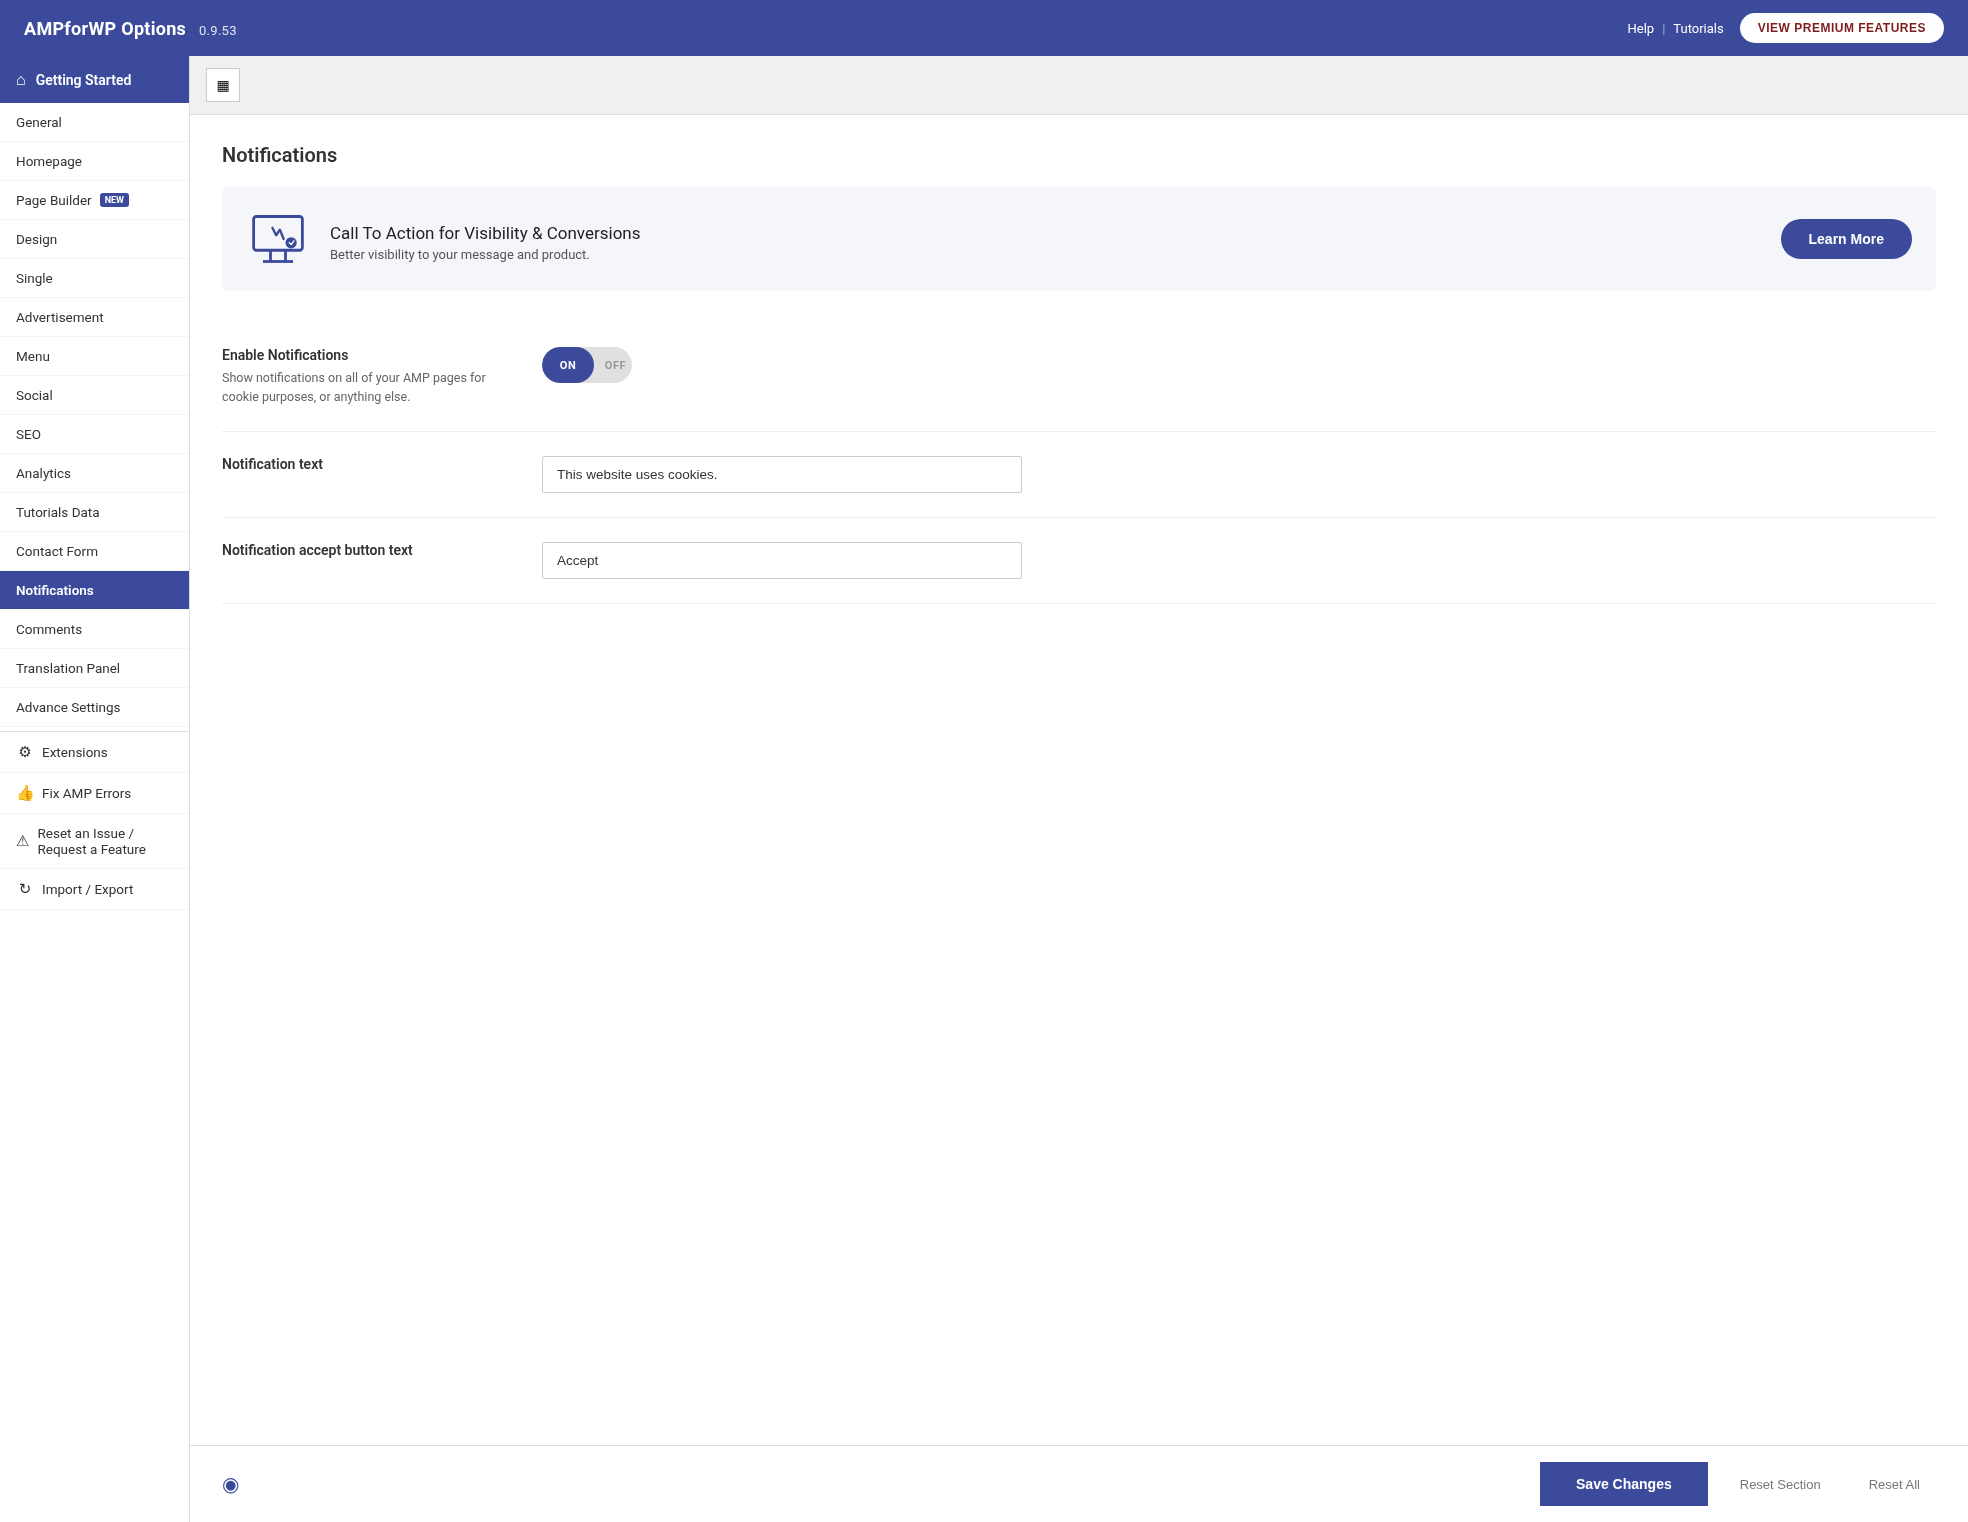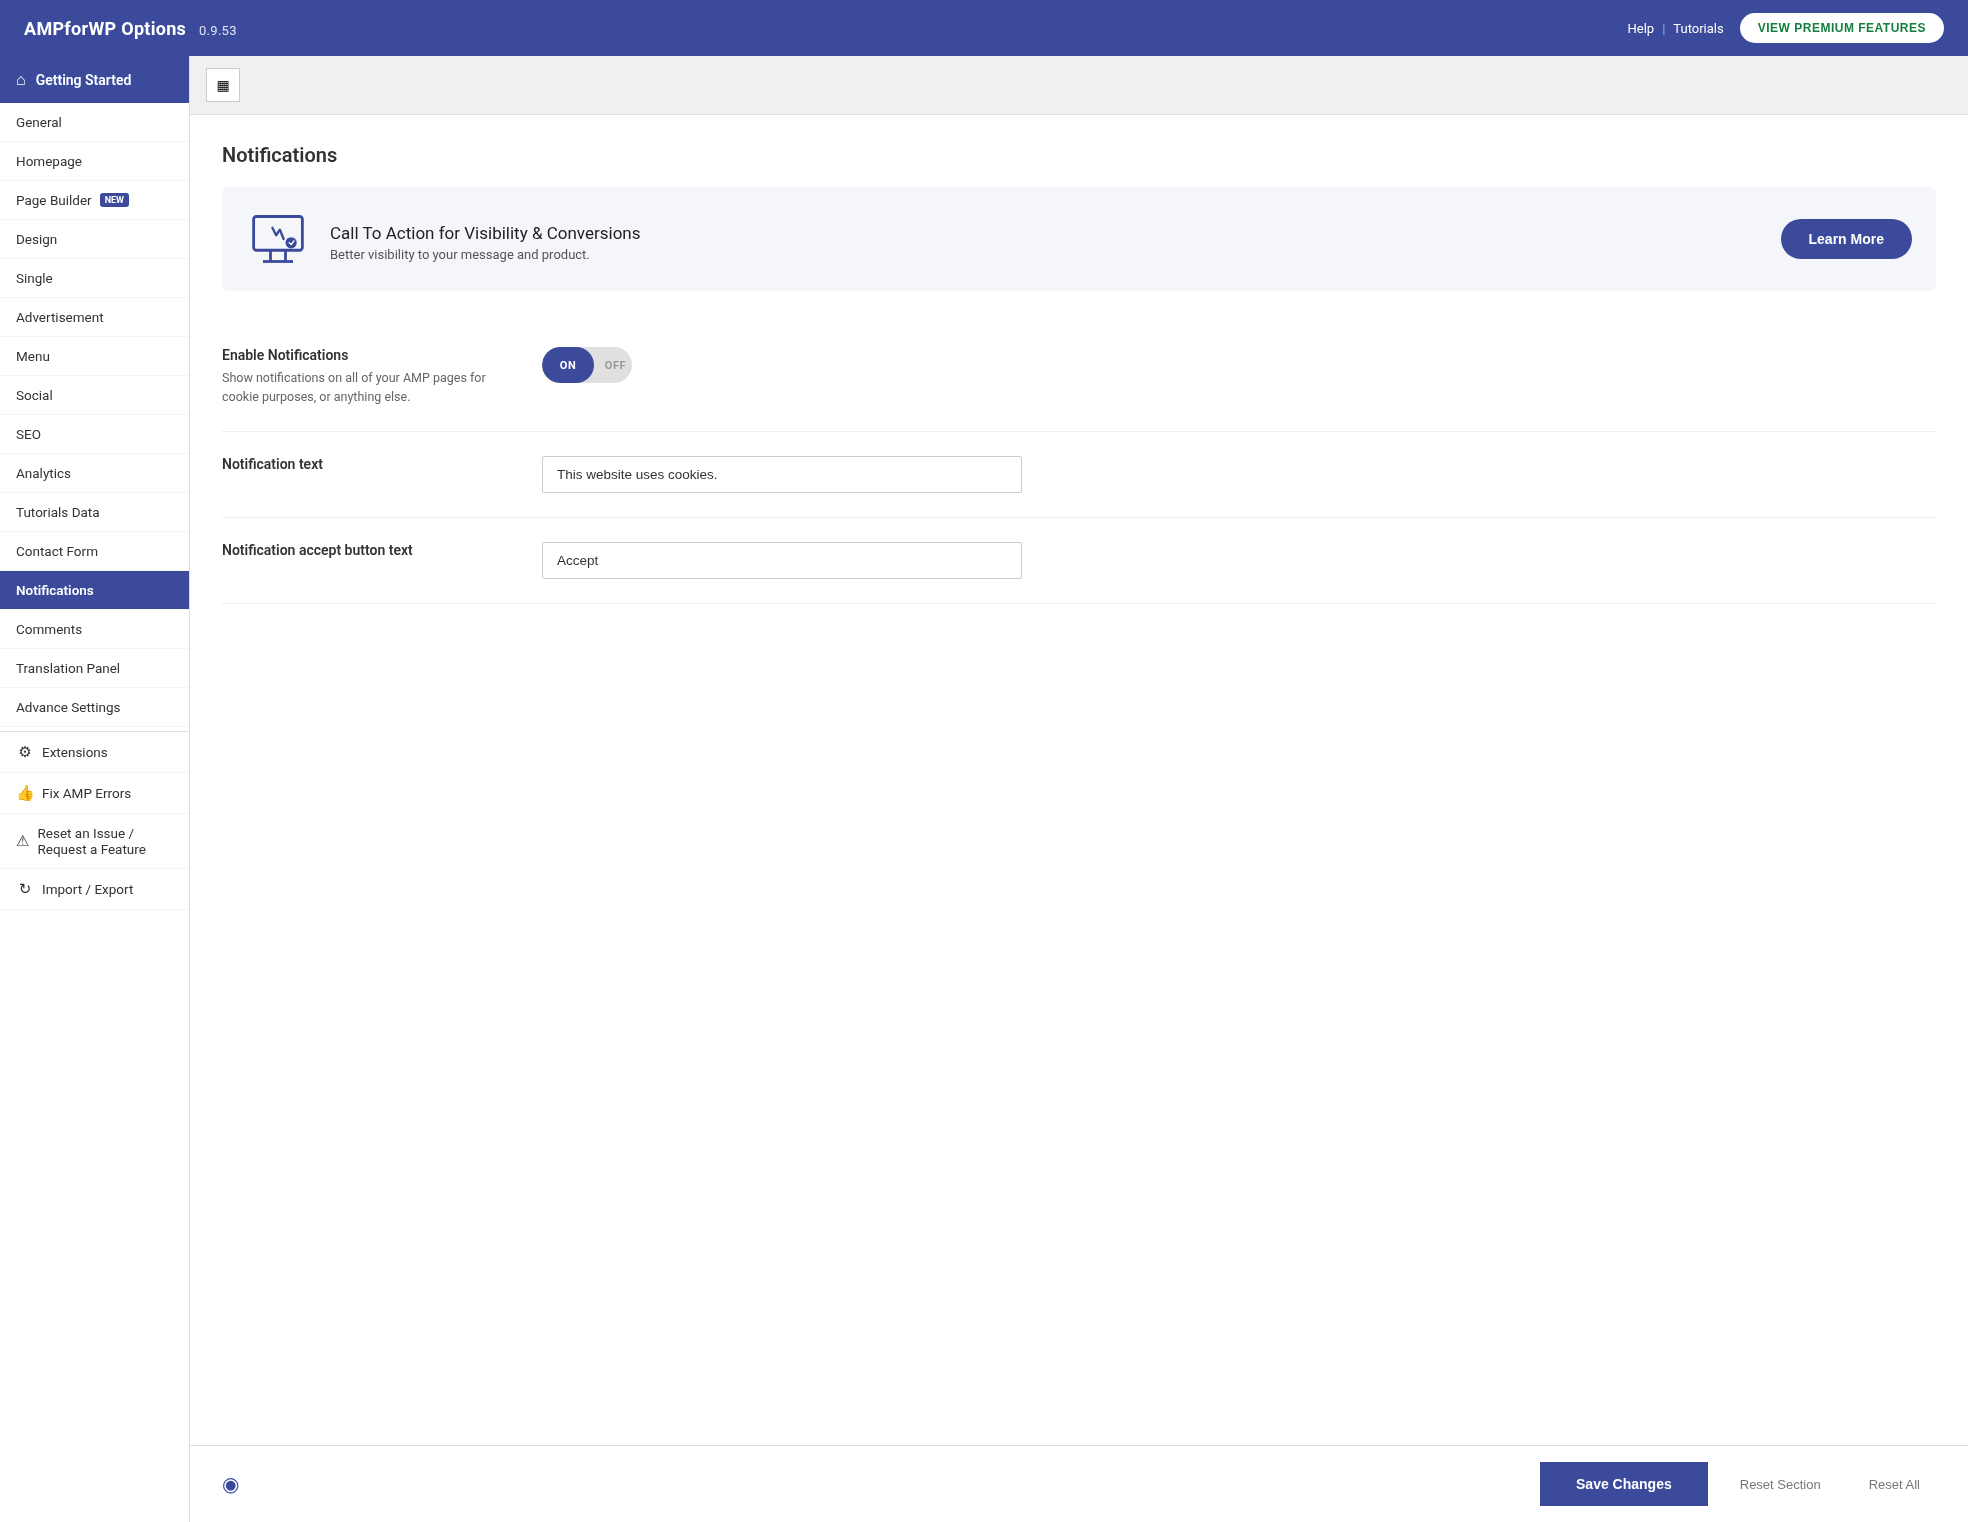--- a/index.html
+++ b/index.html
@@ -35,21 +35,21 @@
       display: flex;
       align-items: flex-end;
       gap: 8px;
       color: white;
       font-size: 13px;
     }
     .header-links a { color: white; text-decoration: none; }
     .header-divider { color: rgba(255,255,255,0.5); }
     .view-premium-btn {
       background: white;
-      color: #15803d;
+      color: #7f1d1d;
       border: none;
       border-radius: 20px;
       padding: 8px 18px;
       font-size: 12px;
       font-weight: 700;
       letter-spacing: 0.5px;
       cursor: pointer;
       text-transform: uppercase;
     }
 

